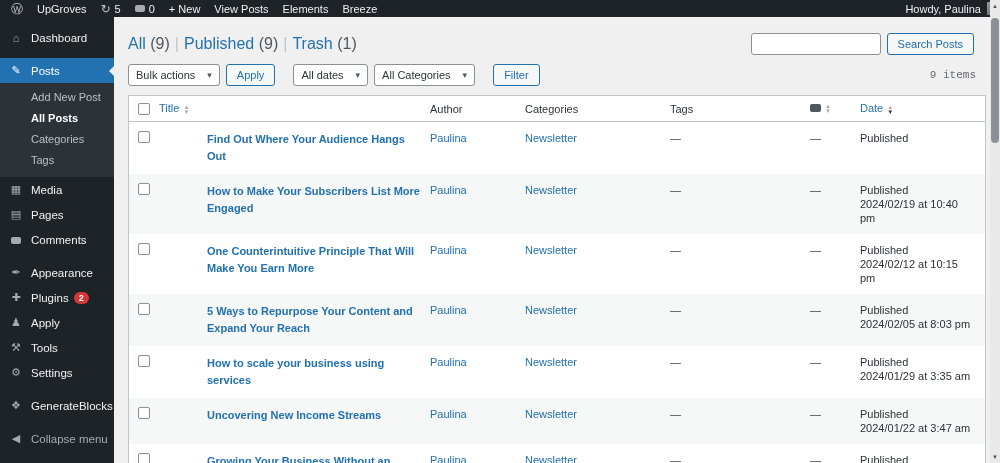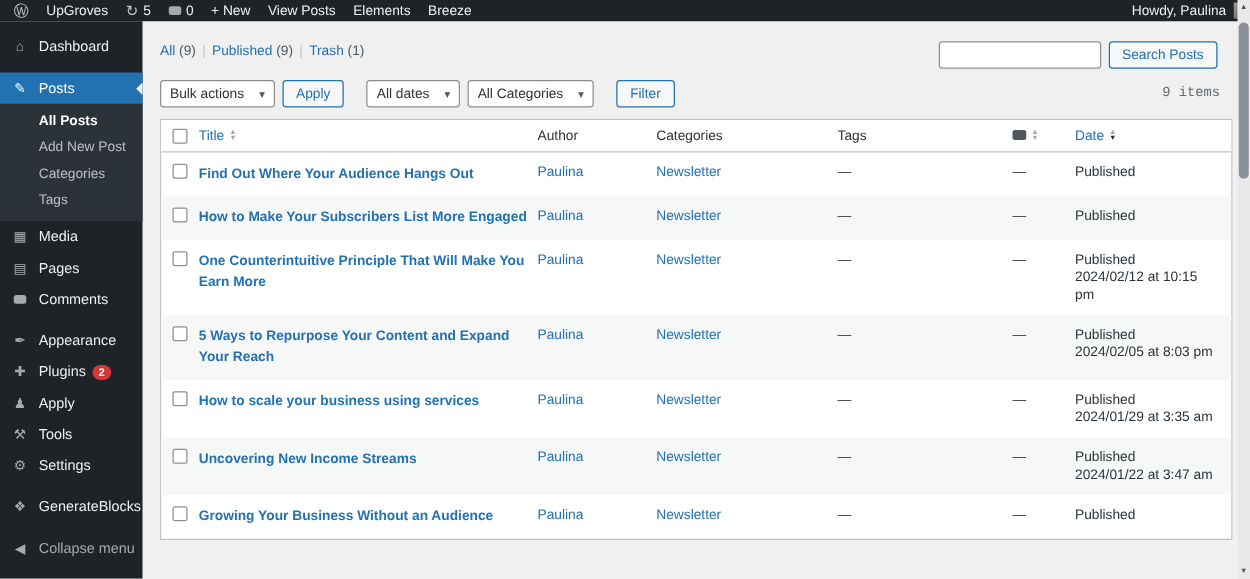--- a/index.html
+++ b/index.html
@@ -26,21 +26,21 @@
   .mi.active::after { content: ""; position: absolute; right: 0; top: 50%; margin-top: -5px; border: 5px solid transparent; border-right-color: #f0f0f1; }
   .submenu { background: #2c3338; padding: 4px 0 6px; }
   .smi { display: block; padding: 4px 8px 4px 31px; color: #bbc0c5; font-size: 11px; line-height: 13px; cursor: pointer; }
   .smi.current { color: #fff; font-weight: 700; }
   .badge { display: inline-block; margin-left: 5px; background: #d63638; color: #fff; border-radius: 9px; font-size: 9px; line-height: 12px; padding: 0 5px; font-weight: 700; }
   .mi.collapse { position: absolute; bottom: 12px; left: 0; right: 0; color: #a7aaad; }
 
   
   .main { position: absolute; top: 17px; left: 114px; right: 10px; bottom: 0; background: #f0f0f1; }
   a.link { color: #2271b1; text-decoration: none; cursor: pointer; }
-  .views { margin: 18px 0 0 14px; font-size: 11px; height: 14px; }
+  .views { margin: 18px 0 0 14px; font-size: 16px; height: 14px; }
   .views .count { color: #50575e; }
   .views .sep { color: #c3c4c7; margin: 0 5px; }
   .searchbox { position: absolute; top: 16px; right: 16px; display: flex; gap: 6px; align-items: center; padding-left: 20px; }
   .search-input { width: 130px; height: 22px; border: 1px solid #8c8f94; border-radius: 3px; background: #fff; padding: 0 6px; font-size: 11px; outline: none; }
   .btn { display: inline-flex; align-items: center; border: 1px solid #2271b1; color: #2271b1; background: #f6f7f7; border-radius: 3px; padding: 0 10px; height: 22px; font-size: 11px; cursor: pointer; white-space: nowrap; }
 
   .tablenav { margin: 14px 14px 0 14px; display: flex; align-items: center; gap: 6px; height: 24px; }
   .select { display: inline-flex; align-items: center; gap: 12px; border: 1px solid #8c8f94; border-radius: 3px; background: #fff; padding: 0 7px; height: 22px; color: #2c3338; cursor: pointer; white-space: nowrap; }
   .select .arrow { color: #50575e; font-size: 9px; }
   .gap { margin-left: 12px; }
@@ -59,21 +59,21 @@
   .col-comments { width: 50px; display: flex; justify-content: flex-start; }
   .col-date { width: 120px; }
   .hplain { color: #2c3338; }
   .sorters { display: inline-flex; flex-direction: column; font-size: 6px; line-height: 5px; color: #a7aaad; margin-left: 4px; vertical-align: middle; }
   .sorters .on { color: #2c3338; }
   .cbx { appearance: none; -webkit-appearance: none; width: 12px; height: 12px; border: 1px solid #8c8f94; border-radius: 2px; background: #fff; cursor: pointer; margin: 0; }
   .tbody .tr { display: flex; align-items: stretch; }
   .tbody .tr:nth-child(even) { background: #f6f7f7; }
   .tbody .td { padding-top: 9px; padding-bottom: 9px; }
   .tbody .col-cb { padding-top: 9px; }
-  .row-title { font-weight: 700; font-size: 11px; line-height: 17px; color: #2271b1; text-decoration: none; cursor: pointer; display: inline-block; }
+  .row-title { font-weight: 700; font-size: 11px; line-height: 17px; color: #2271b1; text-decoration: none; cursor: pointer; display: inline-block; margin-left: 48px; }
   .cell-link { color: #2271b1; text-decoration: none; cursor: pointer; line-height: 14px; }
   .dash { color: #3c434a; line-height: 14px; }
   .date-line { display: block; line-height: 14px; color: #2c3338; }
   .hbubble { width: 11px; height: 8px; background: #50575e; border-radius: 2px; position: relative; display: inline-block; }
   .hbubble::after { content: ""; position: absolute; left: 2px; bottom: -3px; border: 3px solid transparent; border-top-color: #50575e; border-left-width: 2px; border-right-width: 2px; }
 
   
   .scrollbar { position: absolute; top: 0; right: 0; width: 10px; height: 463px; background: #e9e9ea; z-index: 10; display: flex; flex-direction: column; align-items: center; }
   .sb-arrow { height: 12px; width: 10px; display: flex; align-items: center; justify-content: center; font-size: 6px; color: #4b5157; cursor: pointer; }
   .sb-track { flex: 1; width: 10px; position: relative; }
@@ -112,22 +112,22 @@
     <div class="mi first">
       <span class="ico">⌂</span>
       <span>Dashboard</span>
     </div>
     <div class="menu-sep"></div>
     <div class="mi active">
       <span class="ico">✎</span>
       <span>Posts</span>
     </div>
     <div class="submenu">
+      <span class="smi">Add New Post</span>
       <span class="smi current">All Posts</span>
-      <span class="smi">Add New Post</span>
       <span class="smi">Categories</span>
       <span class="smi">Tags</span>
     </div>
     <div class="mi">
       <span class="ico">▦</span>
       <span>Media</span>
     </div>
     <div class="mi">
       <span class="ico">▤</span>
       <span>Pages</span>
@@ -252,20 +252,21 @@
             </div>
     <div class="td col-title"><a class="row-title">How to Make Your Subscribers List More Engaged</a></div>
     <div class="td col-author"><a class="cell-link">Paulina</a></div>
     <div class="td col-cats"><a class="cell-link">Newsletter</a></div>
     <div class="td col-tags"><span class="dash">—</span></div>
     <div class="td col-comments">
               <span class="dash">—</span>
             </div>
     <div class="td col-date">
       <span class="date-line">Published</span>
+      <span class="date-line">2024/02/19 at 10:40 pm</span>
     </div>
   </div>
 
   <div class="tr">
     <div class="td col-cb">
               <input type="checkbox" class="cbx" style="">
             </div>
     <div class="td col-title"><a class="row-title">One Counterintuitive Principle That Will Make You Earn More</a></div>
     <div class="td col-author"><a class="cell-link">Paulina</a></div>
     <div class="td col-cats"><a class="cell-link">Newsletter</a></div>

